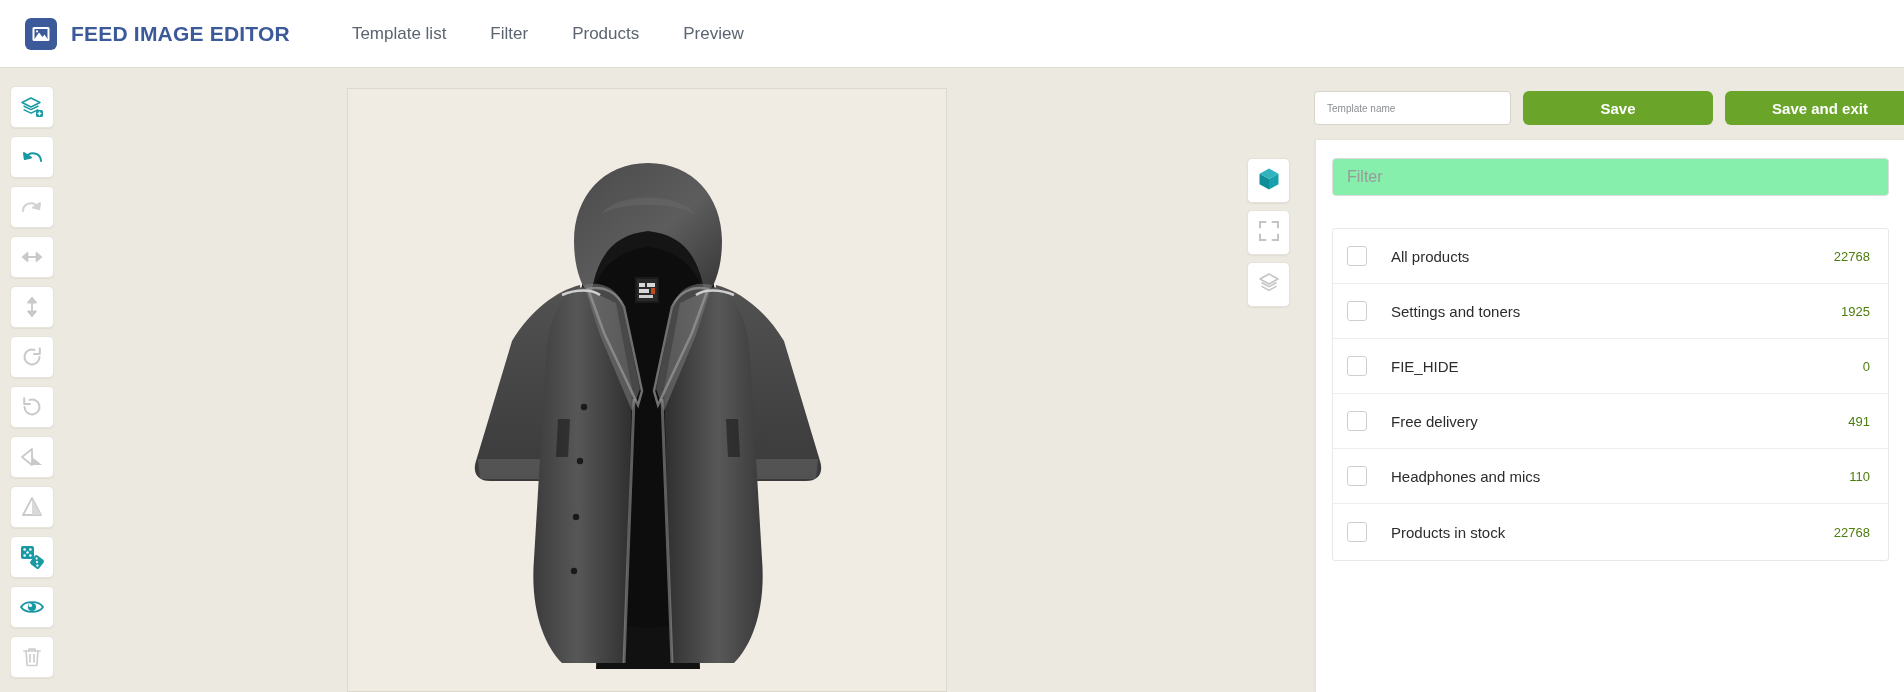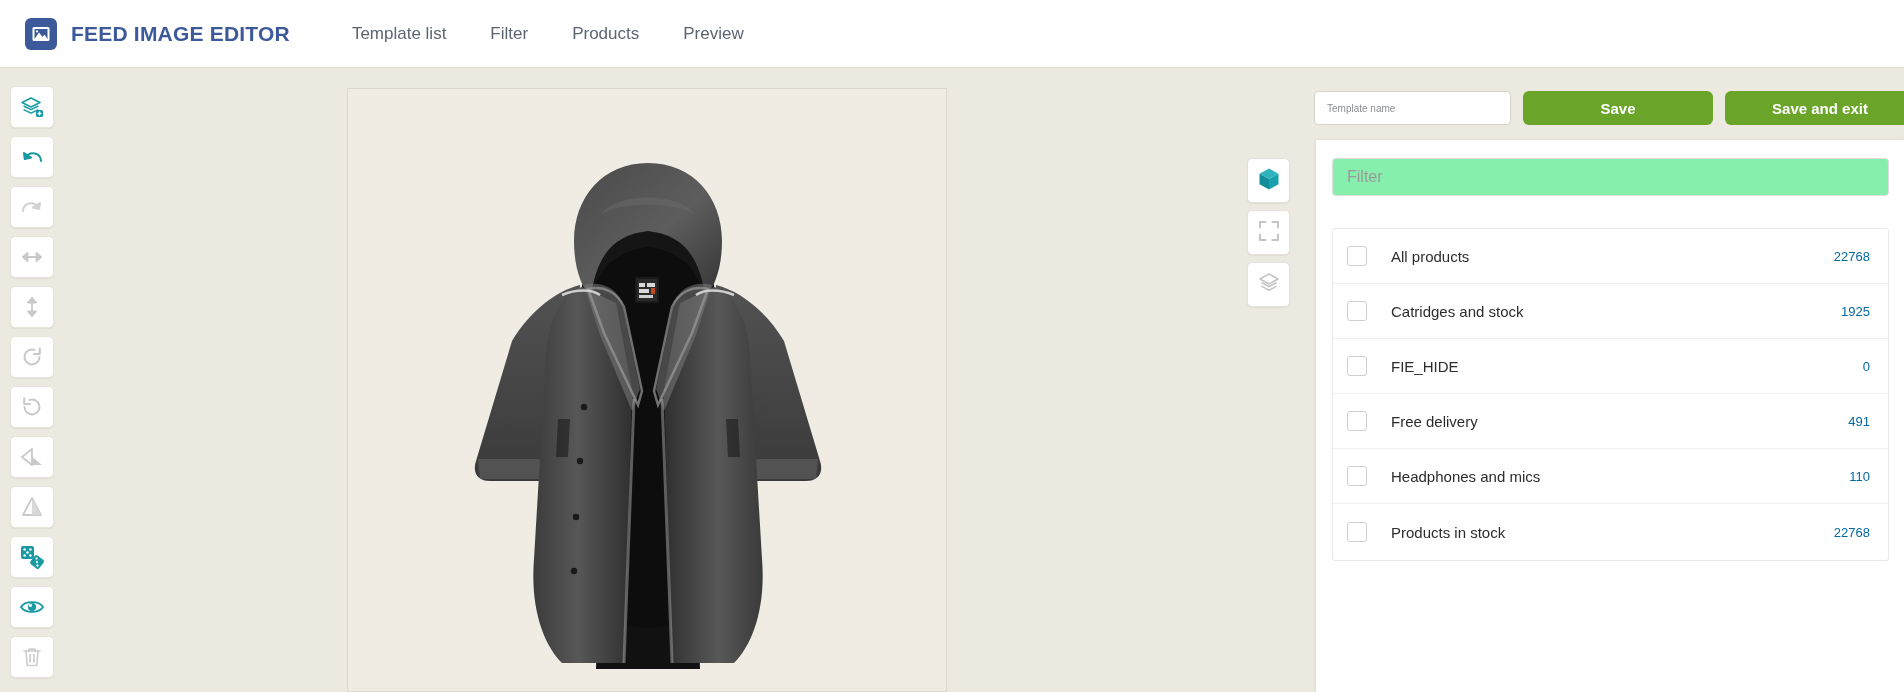--- a/index.html
+++ b/index.html
@@ -127,21 +127,21 @@
   .list-row:last-child { border-bottom: none; height: 56px; }
   .row-check {
     width: 20px; height: 20px; flex: none;
     border: 1px solid #cfcfcf; border-radius: 3px; background: #fff;
     cursor: pointer;
   }
   .row-label {
     margin-left: 24px; font-size: 15px; color: #2c2c2c;
     flex: 1 1 auto; white-space: nowrap; overflow: hidden;
   }
-  .row-count { font-size: 13px; color: #0369a1; white-space: nowrap; }
+  .row-count { font-size: 13px; color: #4d7c0f; white-space: nowrap; }
 
   
   .side-tabs {
     position: absolute; left: 1247px; top: 158px;
     width: 43px;
     display: flex; flex-direction: column; gap: 7px;
     z-index: 5;
   }
   .side-tab {
     width: 43px; height: 45px;
@@ -431,21 +431,21 @@
     <div class="list-box">
 
       <div class="list-row">
         <span class="row-check"></span>
         <span class="row-label">All products</span>
         <span class="row-count">22768</span>
       </div>
 
       <div class="list-row">
         <span class="row-check"></span>
-        <span class="row-label">Catridges and stock</span>
+        <span class="row-label">Settings and toners</span>
         <span class="row-count">1925</span>
       </div>
 
       <div class="list-row">
         <span class="row-check"></span>
         <span class="row-label">FIE_HIDE</span>
         <span class="row-count">0</span>
       </div>
 
       <div class="list-row">

